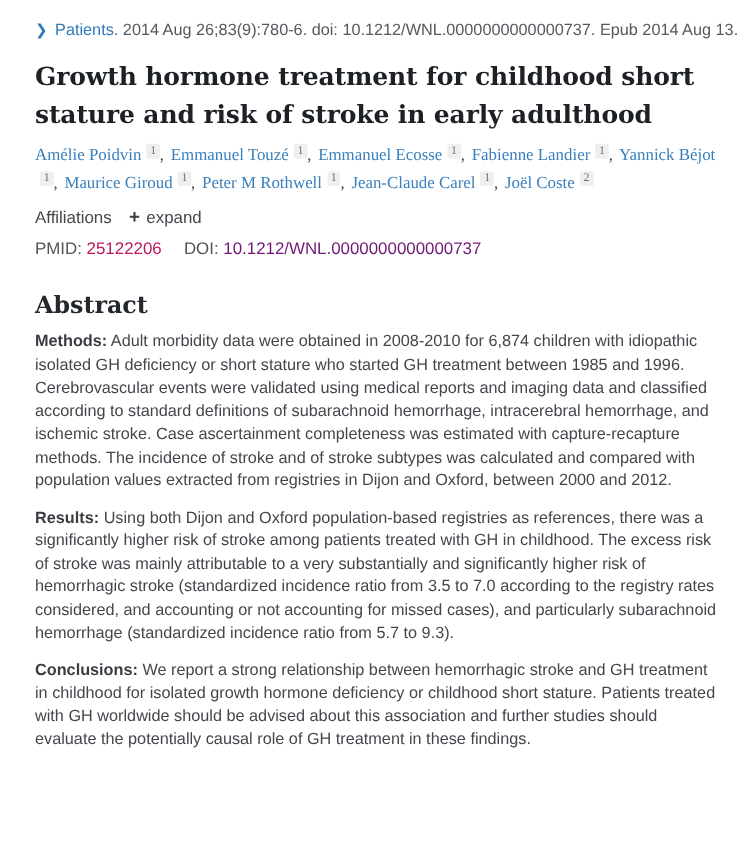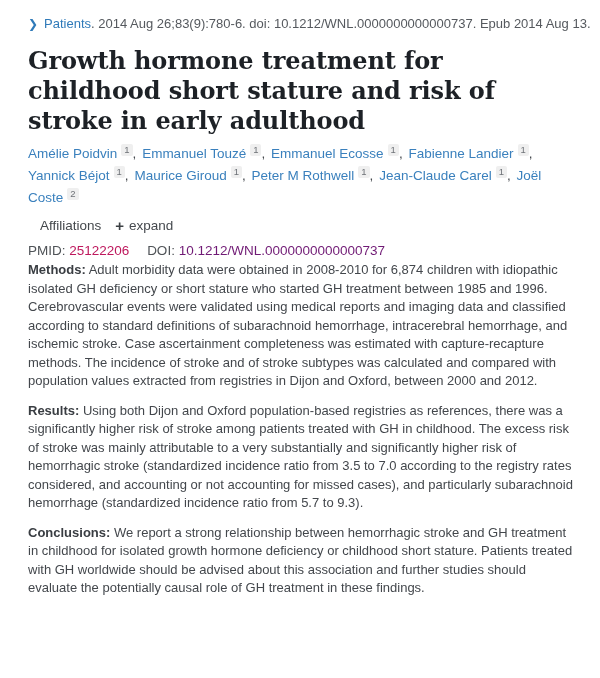--- a/index.html
+++ b/index.html
@@ -34,35 +34,36 @@
   }
   .journal-link {
     color: #2f7ab9;
     text-decoration: none;
     cursor: pointer;
   }
 
   
   .title {
     font-family: "DejaVu Serif", "Liberation Serif", serif;
-    font-size: 24px;
+    font-size: 20px;
     font-weight: bold;
     color: #1d2126;
     line-height: 30px;
     margin: 13px 0 7px 0;
     max-width: 545px;
     letter-spacing: -0.1px;
   }
 
   
   .authors {
     font-size: 13.5px;
     line-height: 22px;
     max-width: 545px;
     margin-bottom: 4px;
+    font-family: Liberation Serif, serif;
   }
   .author { display: inline; }
   .author-link {
     color: #3a80bd;
     text-decoration: none;
     cursor: pointer;
   }
   .author-sup {
     display: inline-block;
     font-size: 9.5px;
@@ -77,21 +78,20 @@
   }
   .author-sep { color: #45494e; margin-right: 2px; }
 
   
   .affil-row {
     margin-top: 9px;
     font-size: 13.5px;
     color: #44484c;
     display: flex;
     align-items: center;
-    margin-left: 12px;
   }
   .expand-btn {
     margin-left: 14px;
     color: #45494e;
     background: none;
     border: none;
     font-size: 13.5px;
     padding: 0;
     display: flex;
     align-items: center;
@@ -175,20 +175,21 @@
 
   <div class="ids-row">
     <span class="id-label">PMID:</span>
     <span class="pmid-value"> </span><span class="pmid-value">25122206</span>
     <span class="doi-group">
       <span class="id-label">DOI:</span>
       <a class="doi-link">10.1212/WNL.0000000000000737</a>
     </span>
   </div>
 
+  <h2 class="abstract-heading">Abstract</h2>
 
 
   <p class="abs-para"><span class="abs-label">Methods:</span><span> Adult morbidity data were obtained in 2008-2010 for 6,874 children with idiopathic isolated GH deficiency or short stature who started GH treatment between 1985 and 1996. Cerebrovascular events were validated using medical reports and imaging data and classified according to standard definitions of subarachnoid hemorrhage, intracerebral hemorrhage, and ischemic stroke. Case ascertainment completeness was estimated with capture-recapture methods. The incidence of stroke and of stroke subtypes was calculated and compared with population values extracted from registries in Dijon and Oxford, between 2000 and 2012.</span></p>
 
   <p class="abs-para"><span class="abs-label">Results:</span><span> Using both Dijon and Oxford population-based registries as references, there was a significantly higher risk of stroke among patients treated with GH in childhood. The excess risk of stroke was mainly attributable to a very substantially and significantly higher risk of hemorrhagic stroke (standardized incidence ratio from 3.5 to 7.0 according to the registry rates considered, and accounting or not accounting for missed cases), and particularly subarachnoid hemorrhage (standardized incidence ratio from 5.7 to 9.3).</span></p>
 
   <p class="abs-para"><span class="abs-label">Conclusions:</span><span> We report a strong relationship between hemorrhagic stroke and GH treatment in childhood for isolated growth hormone deficiency or childhood short stature. Patients treated with GH worldwide should be advised about this association and further studies should evaluate the potentially causal role of GH treatment in these findings.</span></p>
 
 </div>
 

